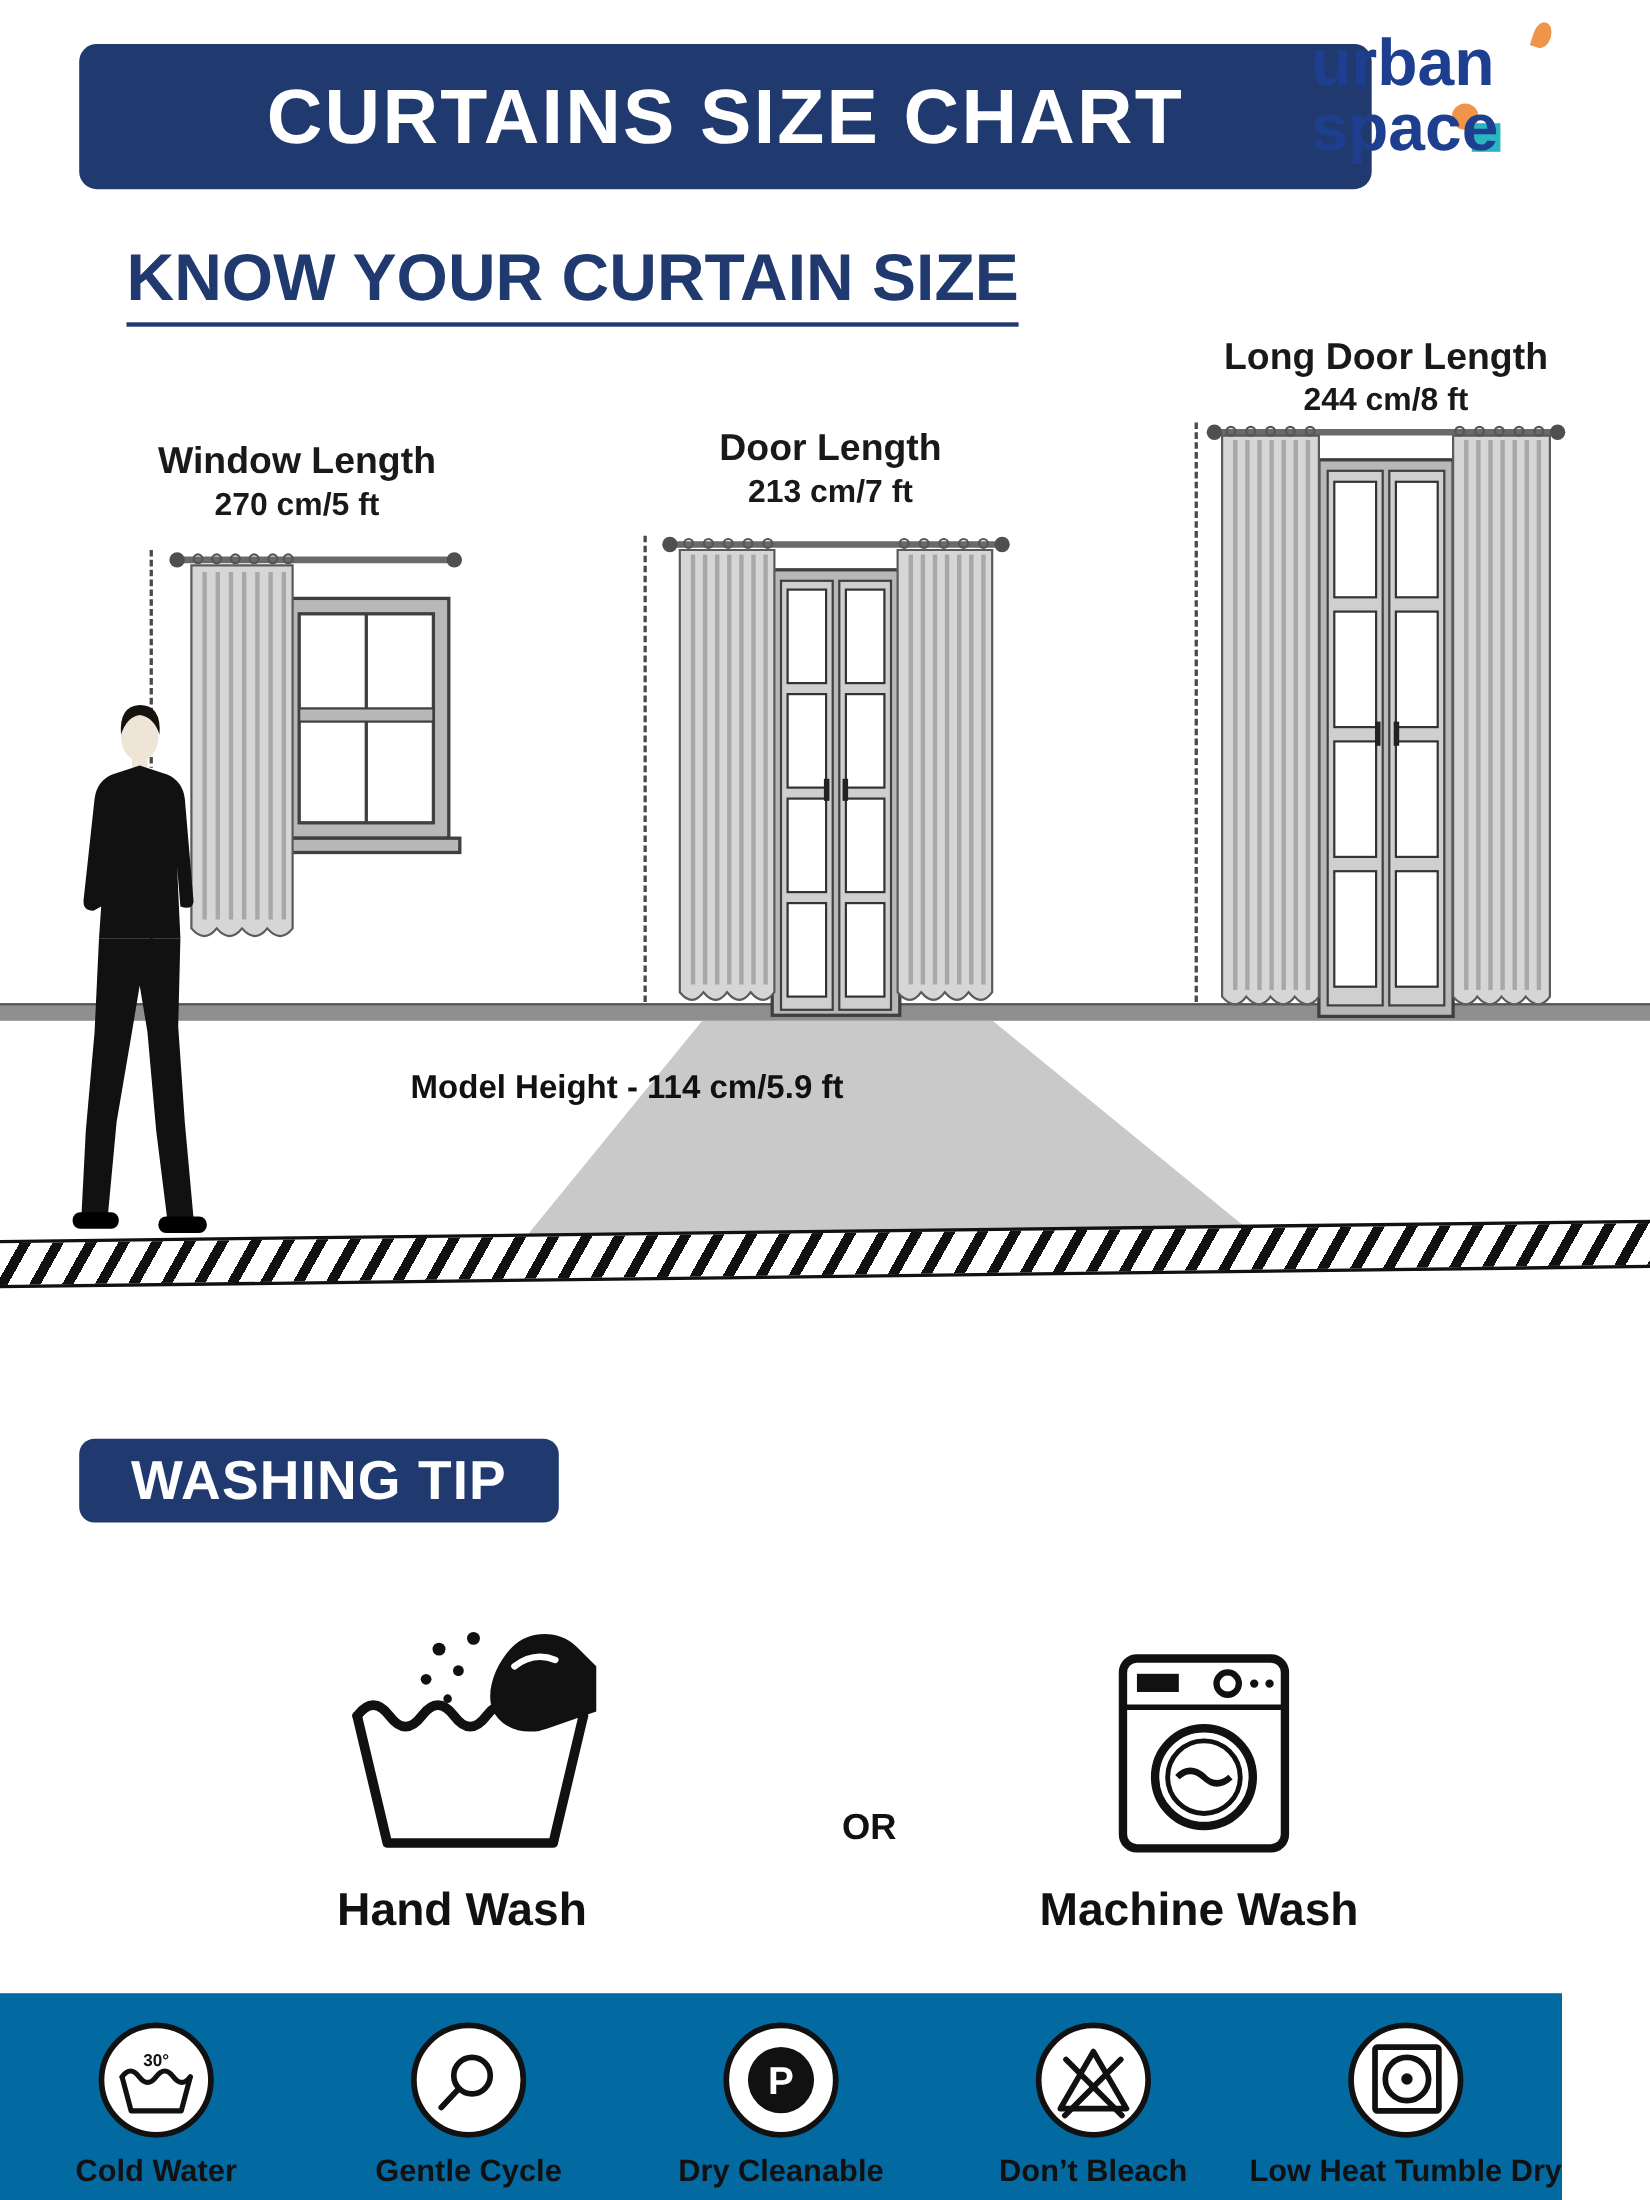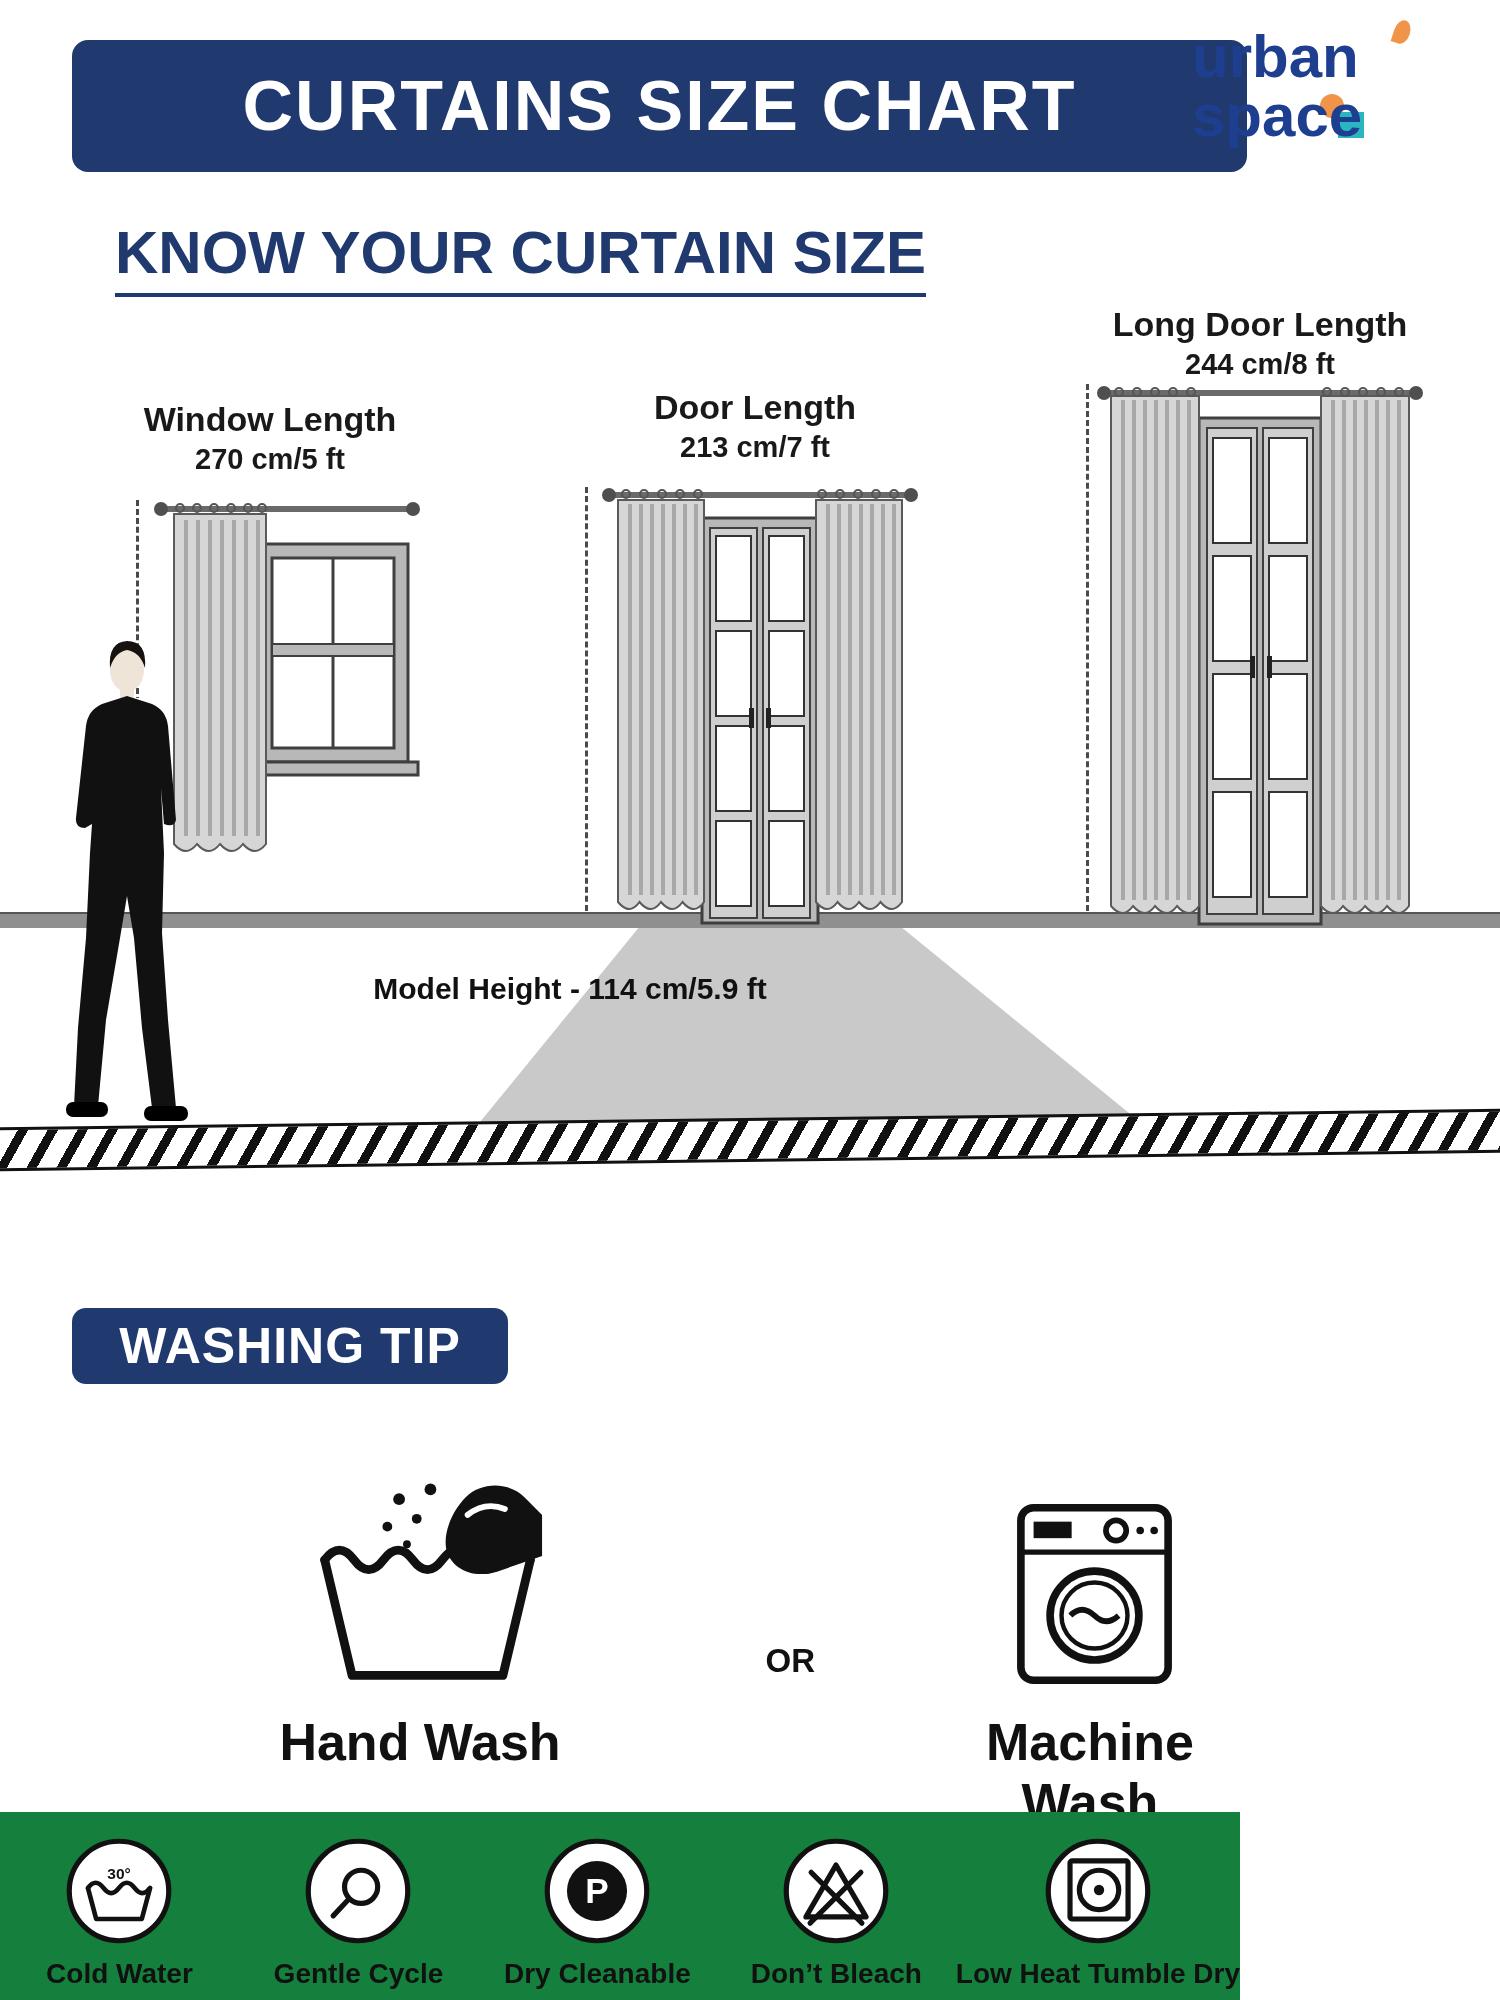--- a/index.html
+++ b/index.html
@@ -74,29 +74,29 @@
   .model-figure { position:absolute; left:30px; top:628px; width:185px; height:515px; z-index:6; }
   
   .washing-banner {
     position:absolute; left:72px; top:1308px; width:436px; height:76px;
     background:#203a70; border-radius:14px;
     display:flex; align-items:center; justify-content:center;
   }
   .washing-banner h2 { color:#fff; font-size:50px; font-weight:bold; letter-spacing:1px; }
   .handwash-illus { position:absolute; left:305px; top:1462px; width:245px; height:235px; }
   .machinewash-illus { position:absolute; left:1012px; top:1498px; width:165px; height:192px; }
-  .wash-label { position:absolute; text-align:center; font-size:52px; font-weight:bold; color:#111; }
+  .wash-label { position:absolute; text-align:center; font-size:42px; font-weight:bold; color:#111; }
   .lbl-handwash { left:260px; top:1712px; width:320px; }
   .lbl-machinewash { left:925px; top:1712px; width:330px; }
   .or-sep { position:absolute; left:695px; top:1642px; width:120px; text-align:right;
             font-size:33px; font-weight:bold; color:#111; }
   
   .care-strip {
-    position:absolute; left:0; top:1812px; width:1240px; height:188px;
-    background:#15803d; display:flex;text-align:right;
+    position:absolute; left:0; top:1812px; width:1420px; height:188px;
+    background:#0369a1; display:flex;text-align:right;
   }
   .care-item {
     flex:1; display:flex; flex-direction:column; align-items:center;
     padding-top:22px;
   }
   .care-item svg { width:114px; height:114px; }
   .care-label { margin-top:10px; font-size:28px; font-weight:bold; color:#111; white-space:nowrap; }
 </style>
 </head>
 <body>

